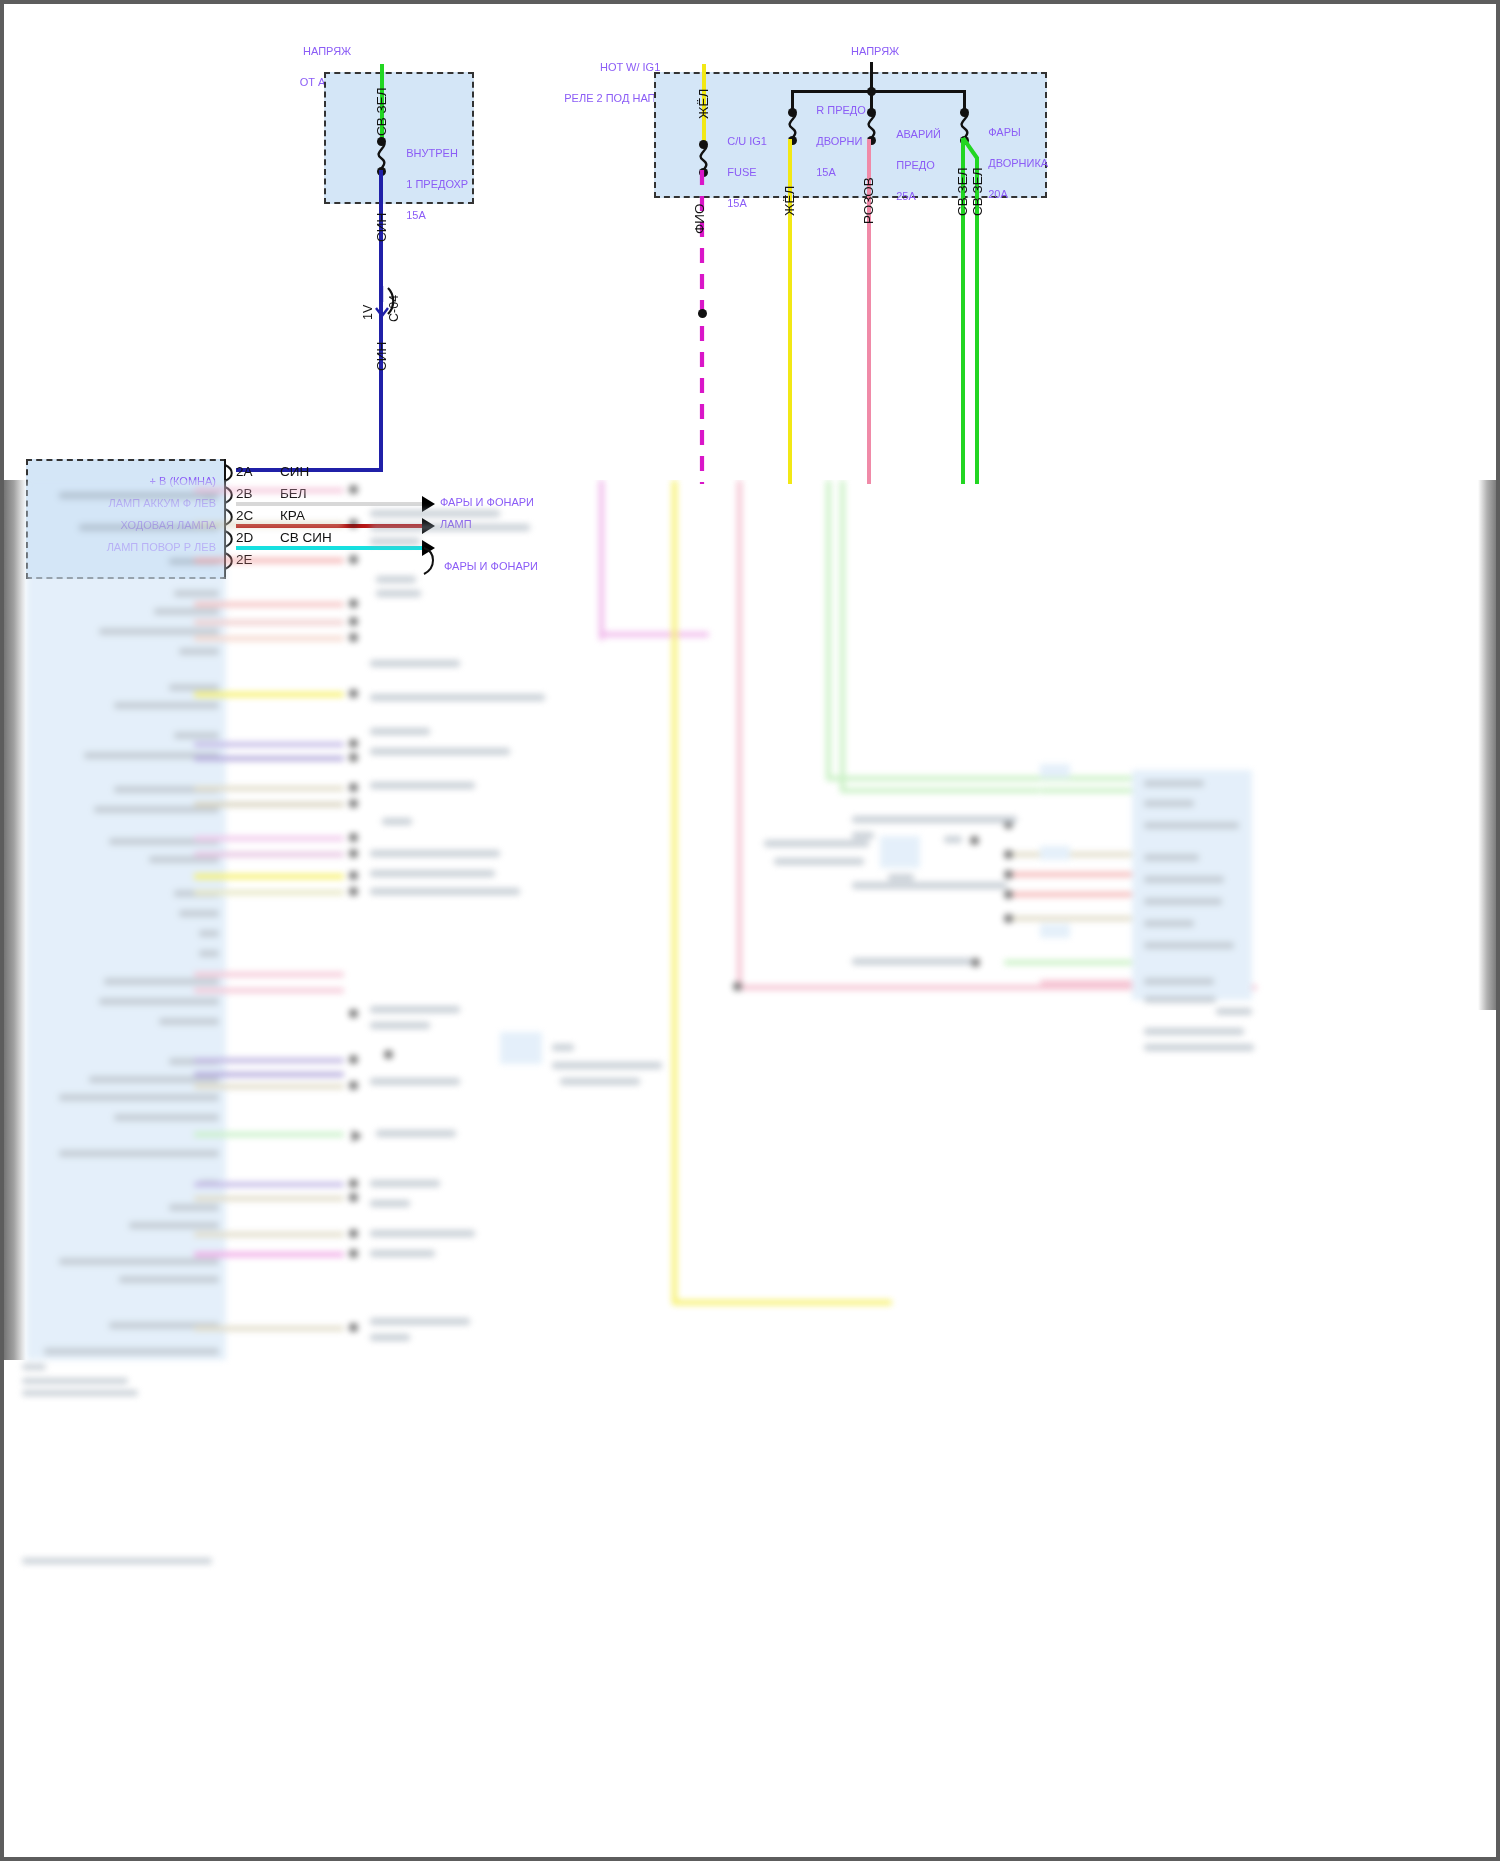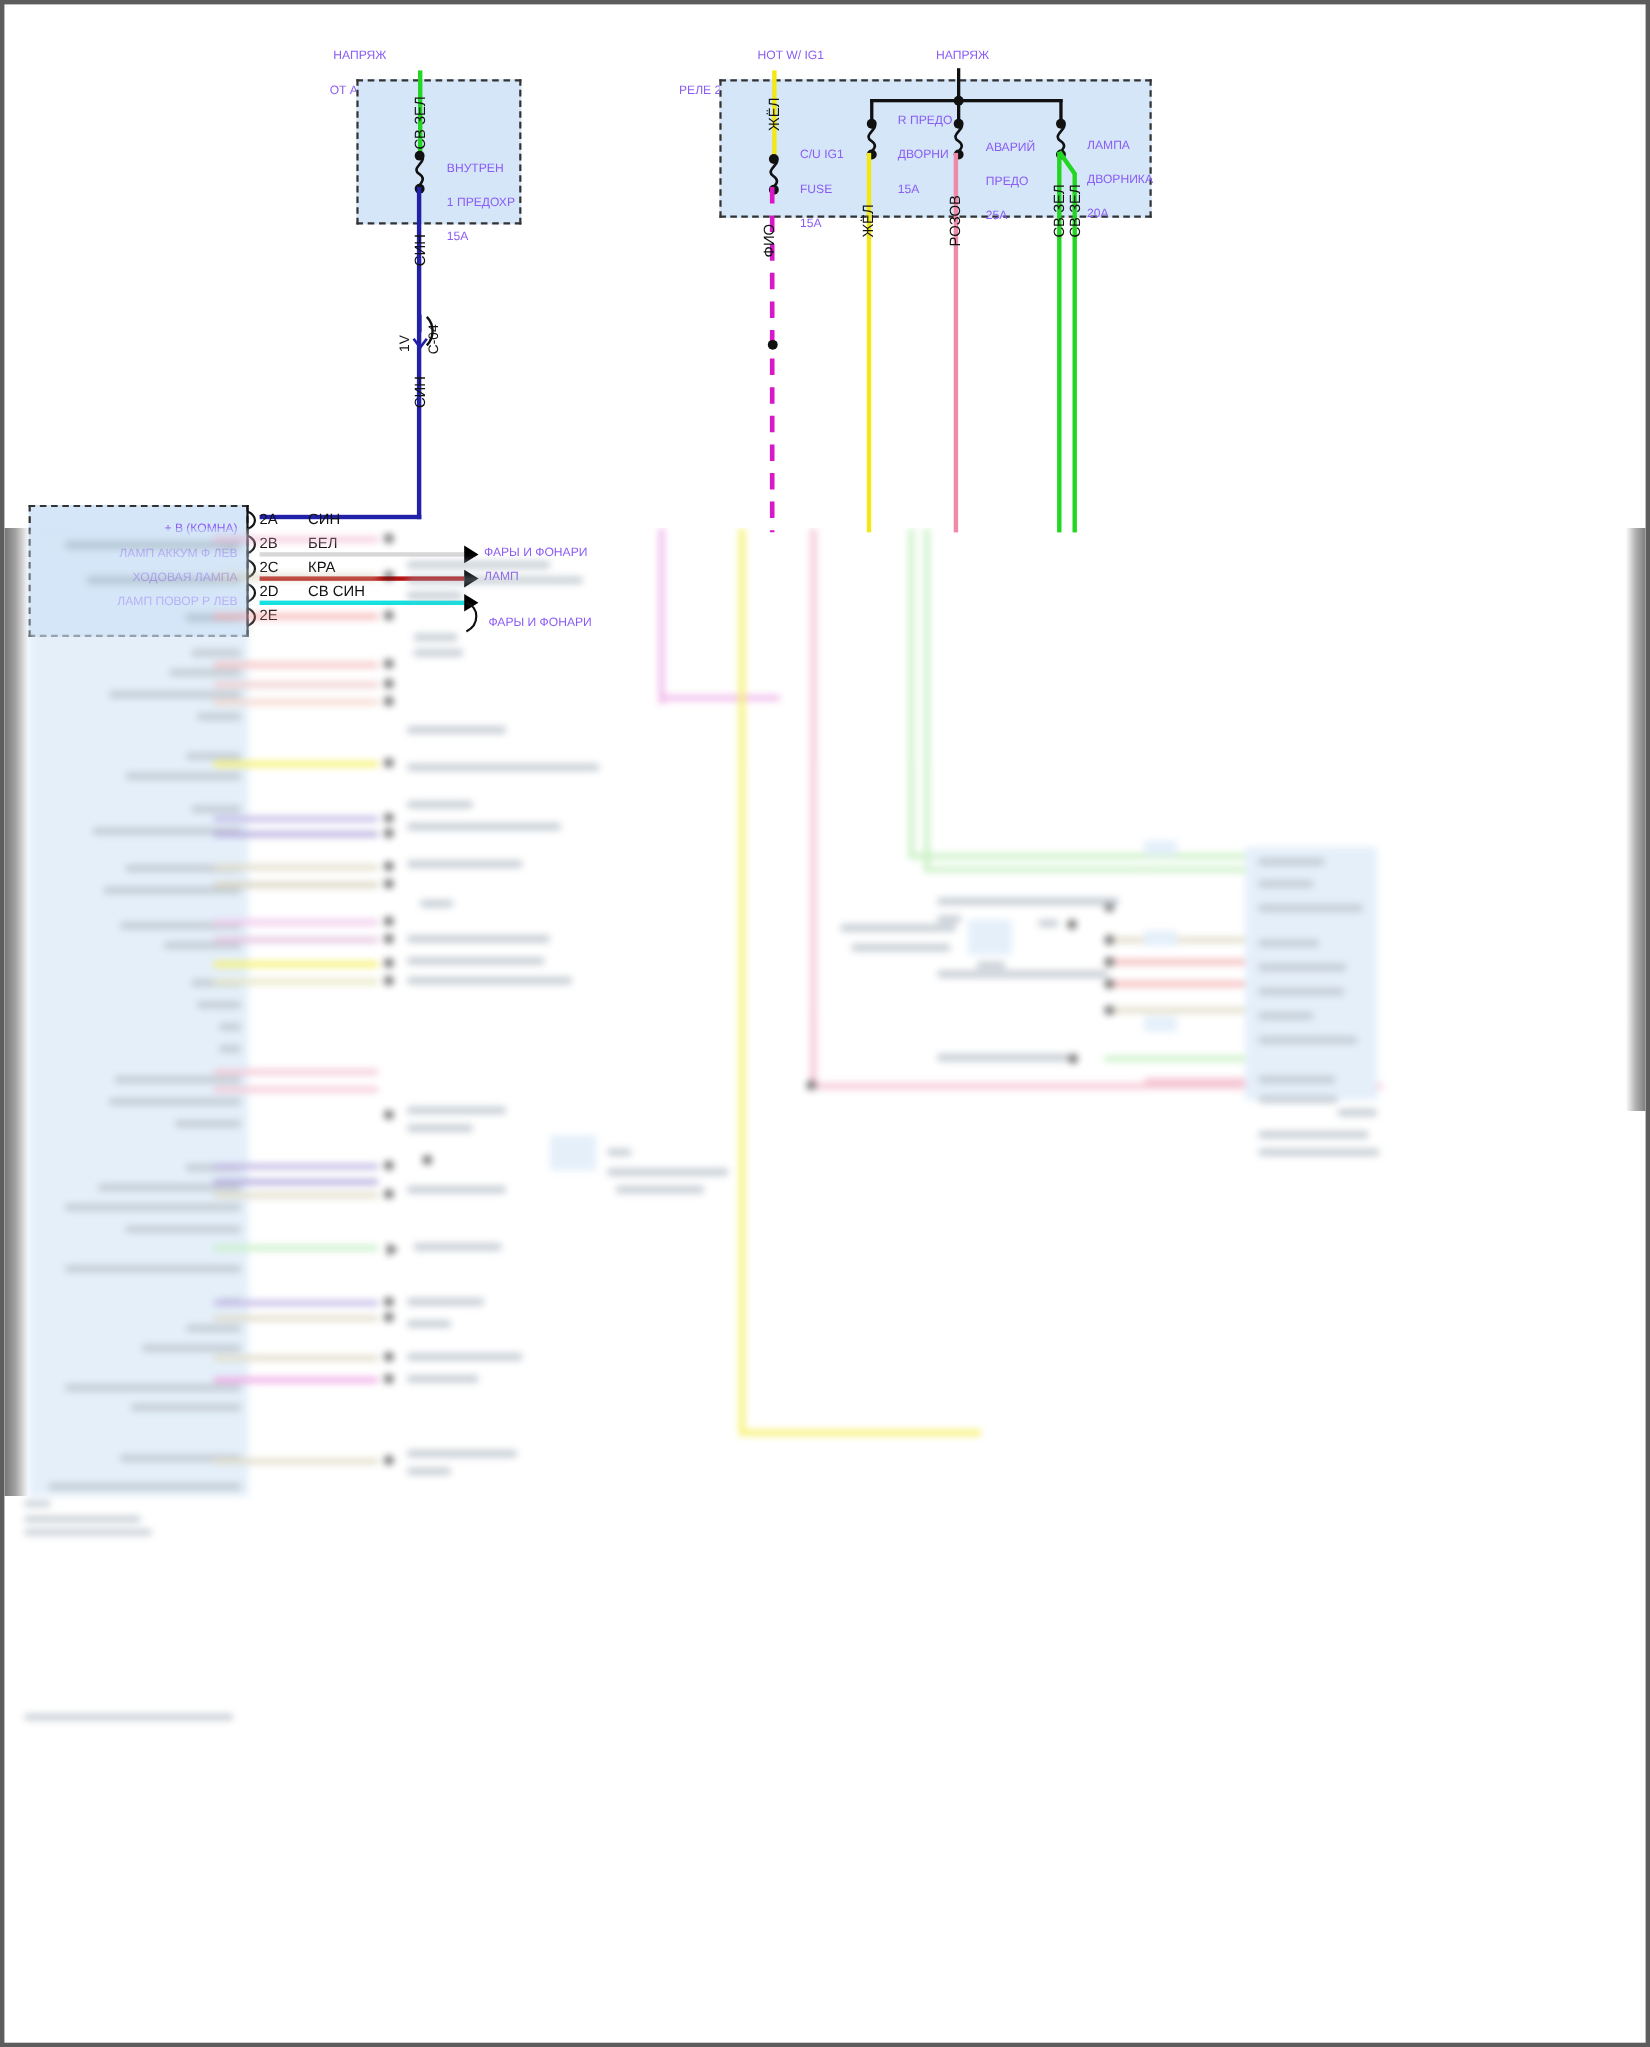--- a/index.html
+++ b/index.html
@@ -40,21 +40,21 @@
 </style>
 </head>
 <body>
 
 <div id="page">
 
   <div class="txt c" style="left:222px;top:24px;width:190px;">
     <span>НАПРЯЖ</span><br>
     <span>ОТ АККУМ</span>
   </div>
-  <div class="txt c" style="left:495px;top:24px;width:250px;text-align:right;">
+  <div class="txt c" style="left:495px;top:40px;width:250px;">
     <span>HOT W/ IG1</span><br>
     <span>РЕЛЕ 2 ПОД НАПРЯЖЕН</span>
   </div>
   <div class="txt c" style="left:770px;top:24px;width:190px;">
     <span>НАПРЯЖ</span><br>
     <span>ОТ АККУМ</span>
   </div>
 
   <div class="fusebox" style="left:320px;top:68px;width:150px;height:132px;"></div>
 
@@ -132,21 +132,21 @@
   </div>
   <div class="wire" style="left:863px;top:135px;width:4px;height:345px;background:#f08aa8;"></div>
   <div class="vtxt" style="left:857px;top:220px;">РОЗОВ</div>
 
   <div class="dot" style="left:956px;top:104px;"></div>
   <svg class="abs" style="left:953px;top:107px;" width="22" height="28">
     <path d="M7,0 C18,5 -2,11 7,17 C14,22 8,25 7,28" stroke="#111" stroke-width="2.4" fill="none"></path>
   </svg>
   <div class="dot" style="left:956px;top:132px;"></div>
   <div class="txt" style="left:972px;top:105px;">
-    <span>ЛАМПА</span><br>
+    <span>ФАРЫ</span><br>
     <span>ДВОРНИКА</span><br>
     <span>20А</span>
   </div>
 
   <svg class="abs" style="left:940px;top:130px;" width="40" height="70">
     <path d="M19,4 L19,66" stroke="#22d622" stroke-width="4" fill="none"></path>
     <path d="M19,4 L33,24 L33,66" stroke="#22d622" stroke-width="4" fill="none"></path>
   </svg>
   <div class="wire" style="left:957px;top:196px;width:4px;height:284px;background:#22d622;"></div>
   <div class="wire" style="left:971px;top:196px;width:4px;height:284px;background:#22d622;"></div>

